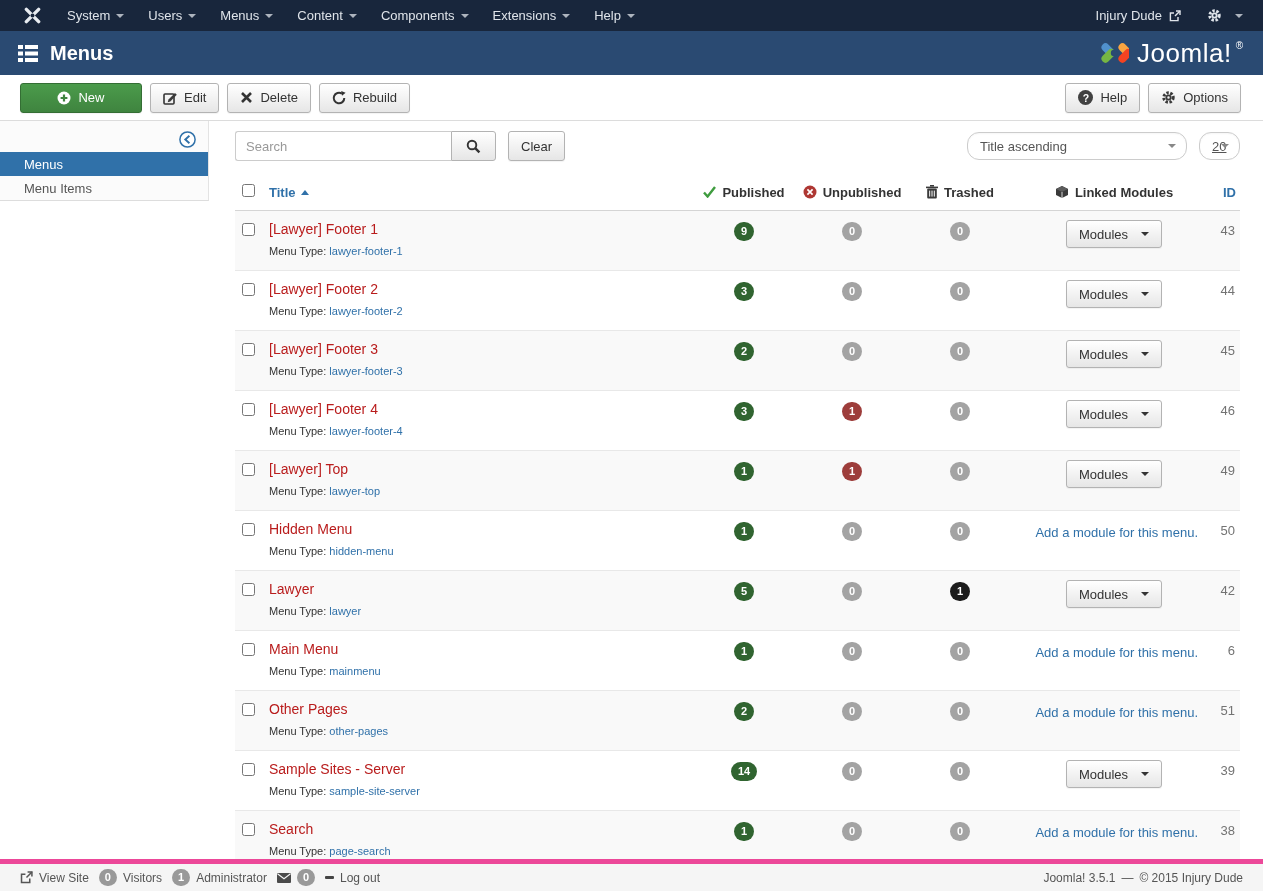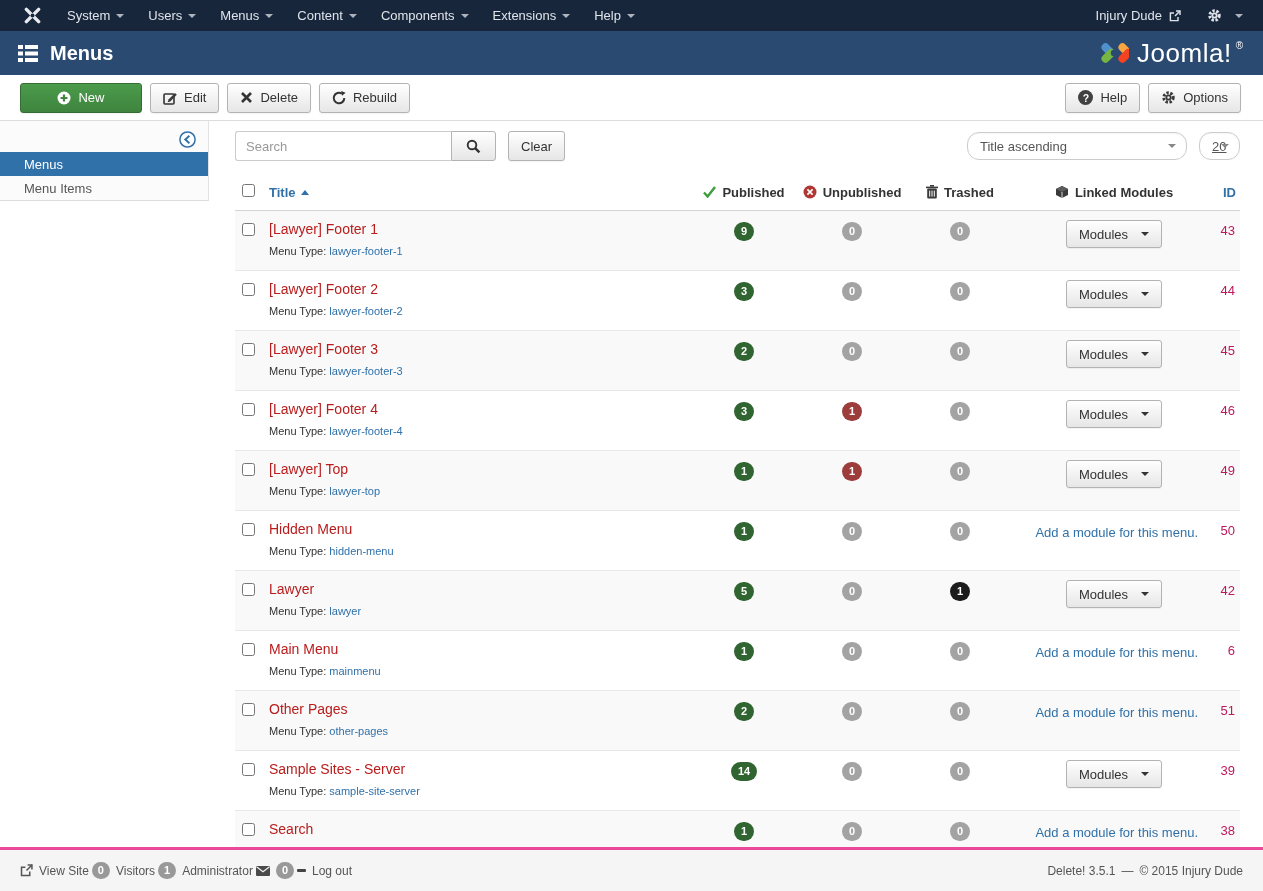--- a/index.html
+++ b/index.html
@@ -88,26 +88,26 @@
   .badge { display:inline-block; min-width:9px; padding:4px 7px; border-radius:11px; color:#fff;
            font-size:11px; font-weight:bold; line-height:1; text-align:center; }
   .badge-green { background:#306430; }
   .badge-red   { background:#9d3d3b; }
   .badge-gray  { background:#a3a3a3; }
   .badge-black { background:#1c1c1c; }
   .cell.linked { text-align:center; padding-top:0; }
   .btn-modules { height:28px; font-size:13px; }
   .add-link { color:#3071a9; font-size:13px; text-decoration:none; cursor:pointer;
               display:inline-block; width:100%; text-align:right; padding:5px 16px 0 0; }
-  .idcell { font-size:13px; color:#be185d; text-align:right; padding:3px 5px 0 0; }
-
-  
-  .statusbar { position:absolute; left:0; right:0; bottom:0; height:44px; background:#f5f5f5;
-               border-top:3px solid #ec4899; display:flex; align-items:center; padding:0 20px;
-               font-size:12px; color:#555; gap:3px; }
+  .idcell { font-size:13px; color:#737373; text-align:right; padding:3px 5px 0 0; }
+
+  
+  .statusbar { position:absolute; left:0; right:0; bottom:0; height:32px; background:#f5f5f5;
+               border-top:5px solid #ec4899; display:flex; align-items:center; padding:0 20px;
+               font-size:12px; color:#555; gap:10px; }
   .sgroup { display:flex; align-items:center; gap:6px; cursor:pointer; }
   .sbadge { display:inline-flex; align-items:center; justify-content:center; min-width:12px; padding:3px 6px;
             border-radius:10px; background:#999; color:#fff; font-size:11px; font-weight:bold; line-height:1; }
   .status-right { margin-left:auto; color:#555; display:flex; gap:6px; }
   .dash { display:inline-block; width:9px; height:3px; background:#444; border-radius:1px; }
 </style>
 </head>
 <body>
 
 <div class="page">
@@ -572,18 +572,18 @@
         <rect x="0" y="0" width="14" height="10" rx="1" fill="#4a4a4a"></rect>
         <path d="M0.5 0.8 7 5.8l6.5-5" fill="none" stroke="#f5f5f5" stroke-width="1.1"></path>
         </svg>
       <span class="sbadge">0</span>
     </span>
     <span class="sgroup">
       <span class="dash"></span>
       <span>Log out</span>
     </span>
     <span class="status-right">
-      <span>Delete! 3.5.1</span>
+      <span>Joomla! 3.5.1</span>
         <span>—</span>
         <span>© 2015 Injury Dude</span>
     </span>
   </div>
 </div>
 
 </body></html>

